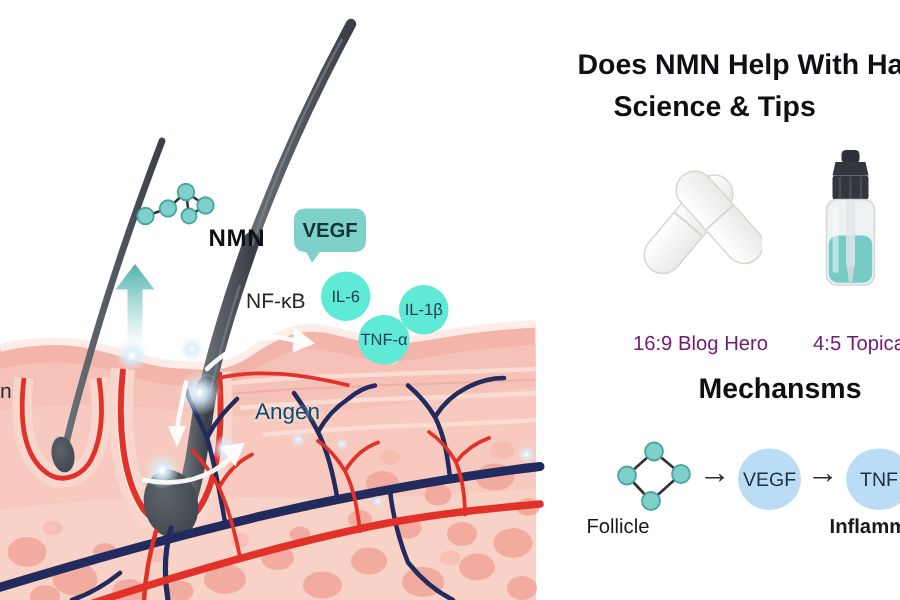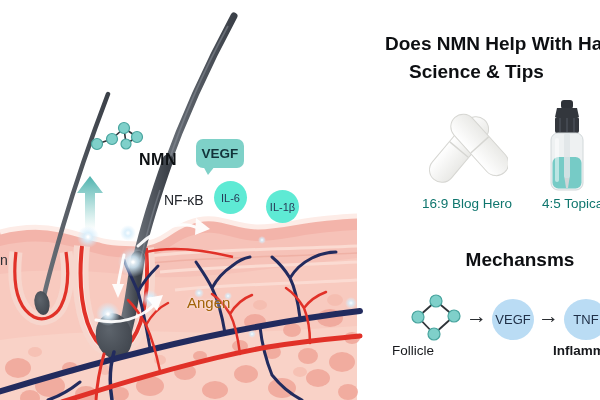--- a/index.html
+++ b/index.html
@@ -13,41 +13,41 @@
   .vegf-bubble{left:196px;top:139px;width:48px;height:29px;background:#7ed1c8;border-radius:7px;
     display:flex;align-items:center;justify-content:center;font-size:13.5px;font-weight:700;color:#12333a;}
   .vegf-bubble::after{content:"";position:absolute;left:7px;bottom:-7px;
     border-left:5px solid transparent;border-right:7px solid transparent;border-top:9px solid #7ed1c8;}
   .nfkb-label{left:164px;top:192px;font-size:14px;color:#23262c;}
   .chip{border-radius:50%;background:#5eead4;display:flex;align-items:center;justify-content:center;
     font-size:11px;color:#273a57;}
   .chip-il6{left:214px;top:181px;width:33px;height:33px;}
   .chip-il1b{left:266px;top:190px;width:33px;height:33px;}
   .chip-tnfa{left:239px;top:210px;width:34px;height:33px;}
-  .angen-label{left:187px;top:266px;font-size:15px;color:#a16207;text-shadow:0 0 3px rgba(255,255,255,.85);margin-top:28px;}
+  .angen-label{left:170px;top:266px;font-size:15px;color:#0c4a6e;text-shadow:0 0 3px rgba(255,255,255,.85);}
   .cut-label{left:0px;top:252px;font-size:14px;color:#2a2e34;}
   
   .title-line1{left:385px;top:33px;font-size:19px;font-weight:700;color:#0d0f12;white-space:nowrap;}
   .title-line2{left:409px;top:61px;font-size:19px;font-weight:700;color:#0d0f12;white-space:nowrap;}
   .pill-wrap{left:424px;top:106px;width:84px;height:88px;}
   .dropper-wrap{left:547px;top:100px;width:40px;height:95px;}
-  .caption{font-size:13.5px;color:#0f766e;}
+  .caption{font-size:13.5px;color:#701a75;margin-top:25px;}
   .pill-caption{left:408px;top:196px;width:118px;text-align:center;}
   .dropper-caption{left:542px;top:196px;white-space:nowrap;}
   .mech-heading{left:430px;top:249px;width:180px;text-align:center;font-size:19px;font-weight:700;color:#0d0f12;}
   .molecule-wrap{left:410px;top:294px;width:52px;height:48px;}
   .flow-arrow{top:304px;font-size:21px;color:#2a2d31;}
   .arrow1{left:466px;}
   .arrow2{left:538px;}
   .node{border-radius:50%;background:#badcf4;display:flex;align-items:center;justify-content:center;
     font-size:13px;color:#203048;}
   .node-vegf{left:492px;top:299px;width:42px;height:41px;}
   .node-tnf{left:564px;top:299px;width:44px;height:41px;}
   .flow-label{font-size:13.5px;color:#17191d;}
-  .follicle-label{left:392px;top:343px;width:64px;text-align:left;}
+  .follicle-label{left:380px;top:343px;width:64px;text-align:center;}
   .inflamm-label{left:553px;top:343px;white-space:nowrap;font-weight:bold;}
 </style>
 </head>
 <body>
 
 <div class="canvas">
 
   <svg class="abs" style="left:0;top:0" width="600" height="400" viewBox="0 0 600 400">
     <defs>
       <linearGradient id="hairG" x1="0" y1="0" x2="1" y2="0">
@@ -203,20 +203,21 @@
     </g>
   </svg>
 
   <div class="abs nmn-label">NMN</div>
   <div class="abs vegf-bubble">
     <span>VEGF</span>
   </div>
   <div class="abs nfkb-label">NF-κB</div>
   <div class="abs chip chip-il6">IL-6</div>
   <div class="abs chip chip-il1b">IL-1β</div>
+  <div class="abs chip chip-tnfa">TNF-α</div>
   <div class="abs angen-label">Angen</div>
   <div class="abs cut-label">n</div>
 
   <div class="abs title-line1">Does NMN Help With Hair L</div>
   <div class="abs title-line2">Science &amp; Tips</div>
 
   <div class="abs pill-wrap">
     <svg width="84" height="88" viewBox="0 0 84 88">
       <defs>
         <linearGradient id="pillG" x1="0" y1="0" x2="1" y2="0">

